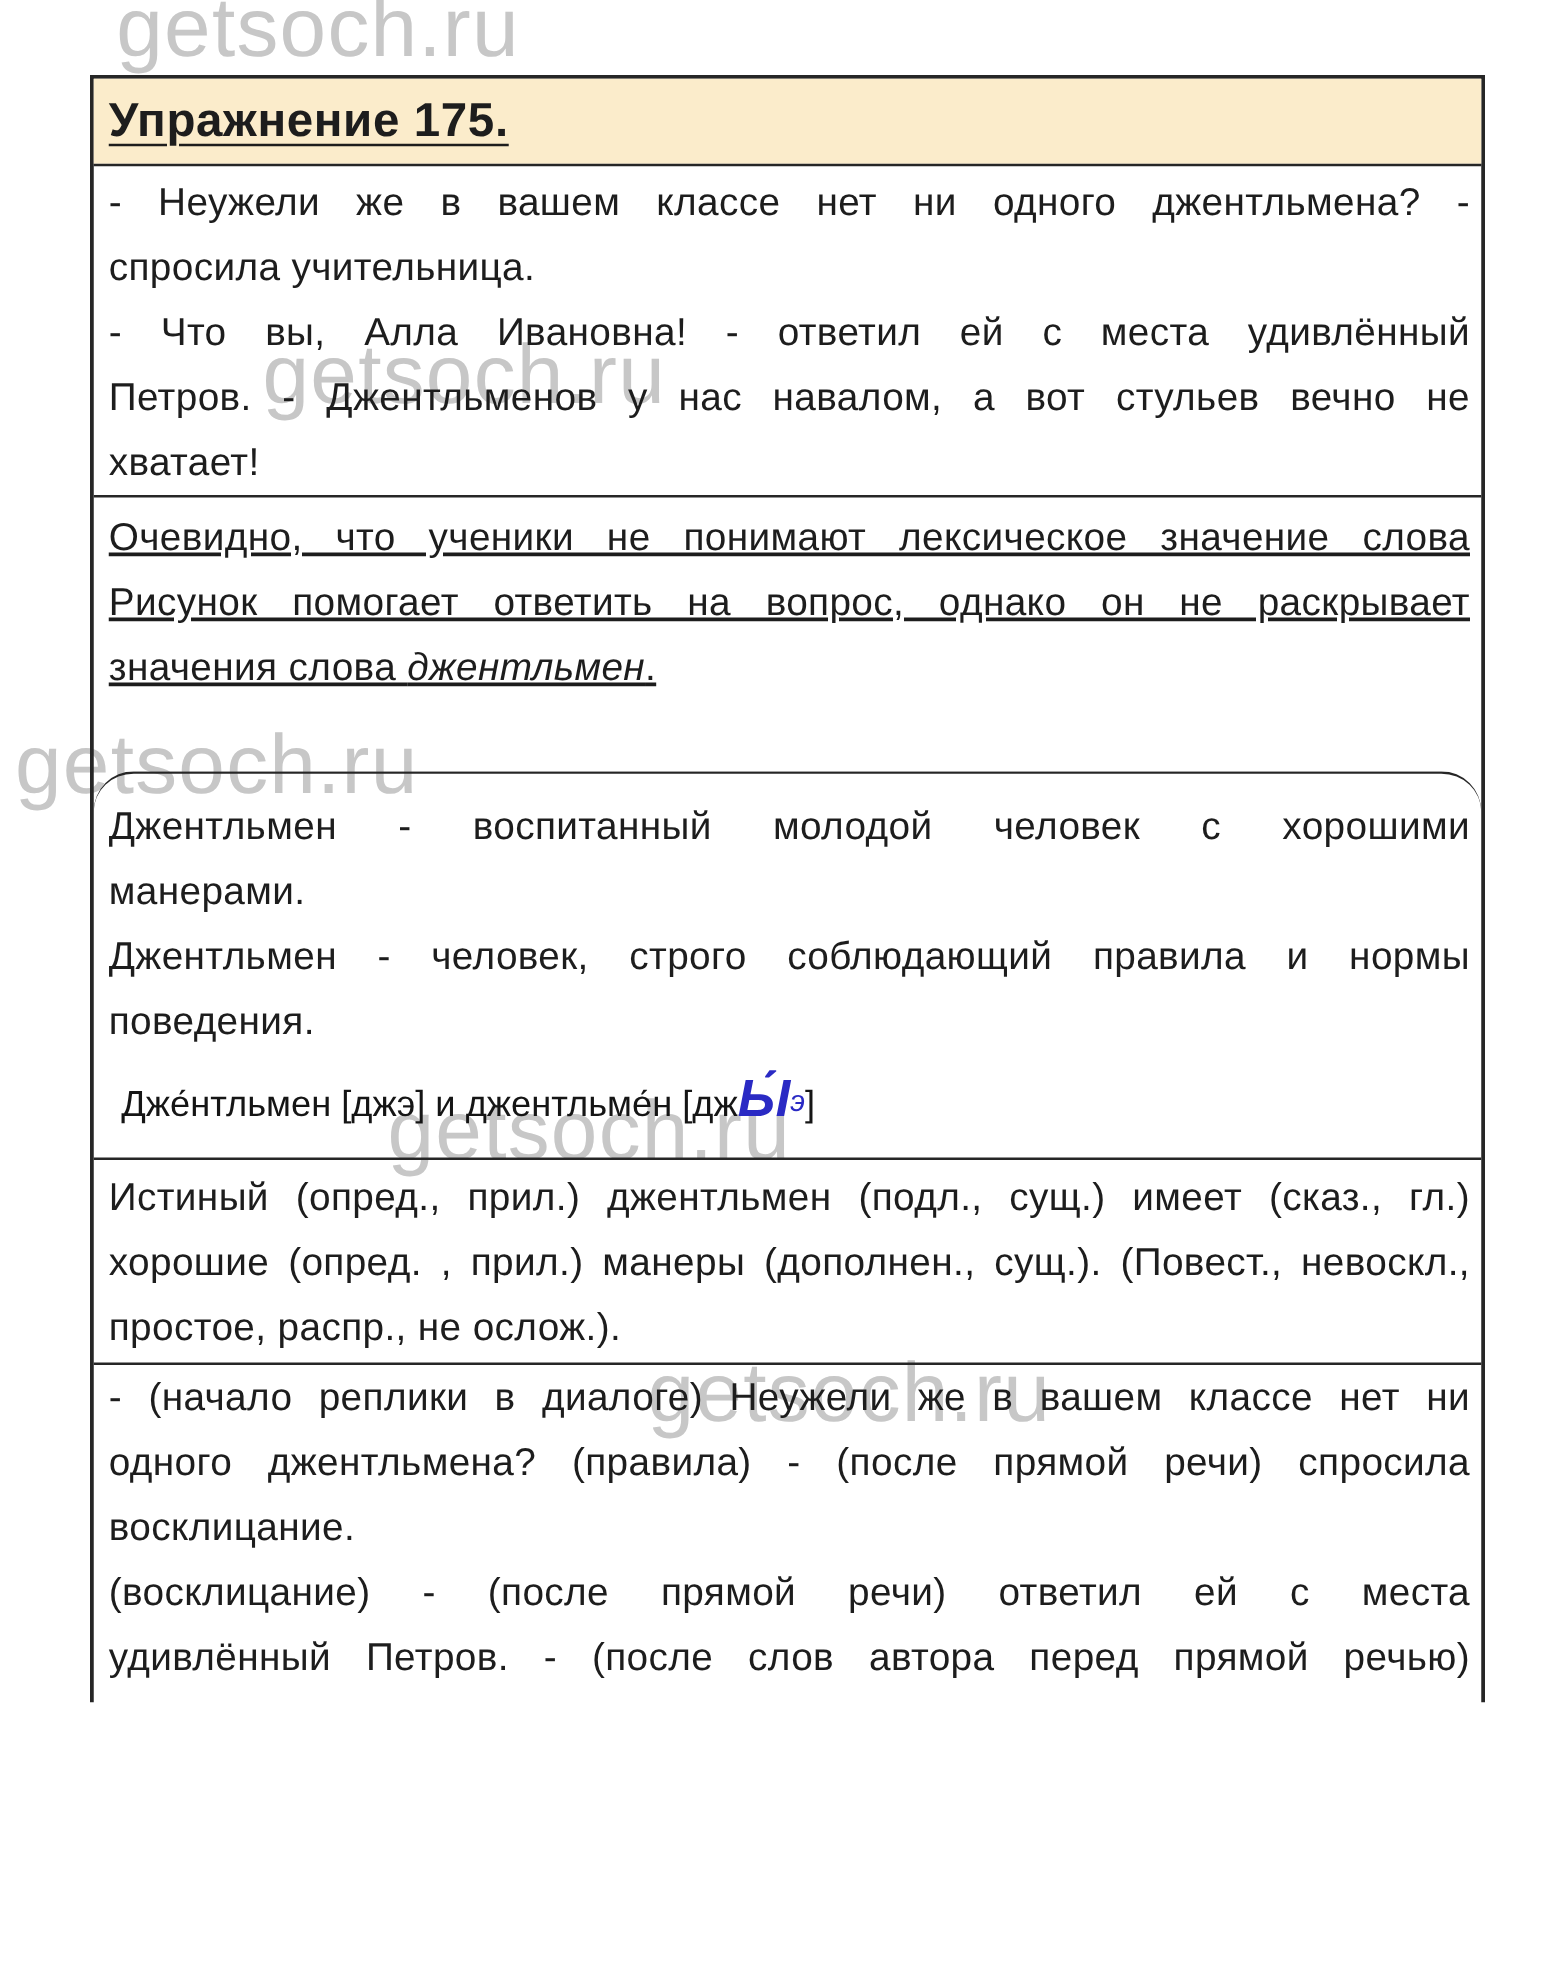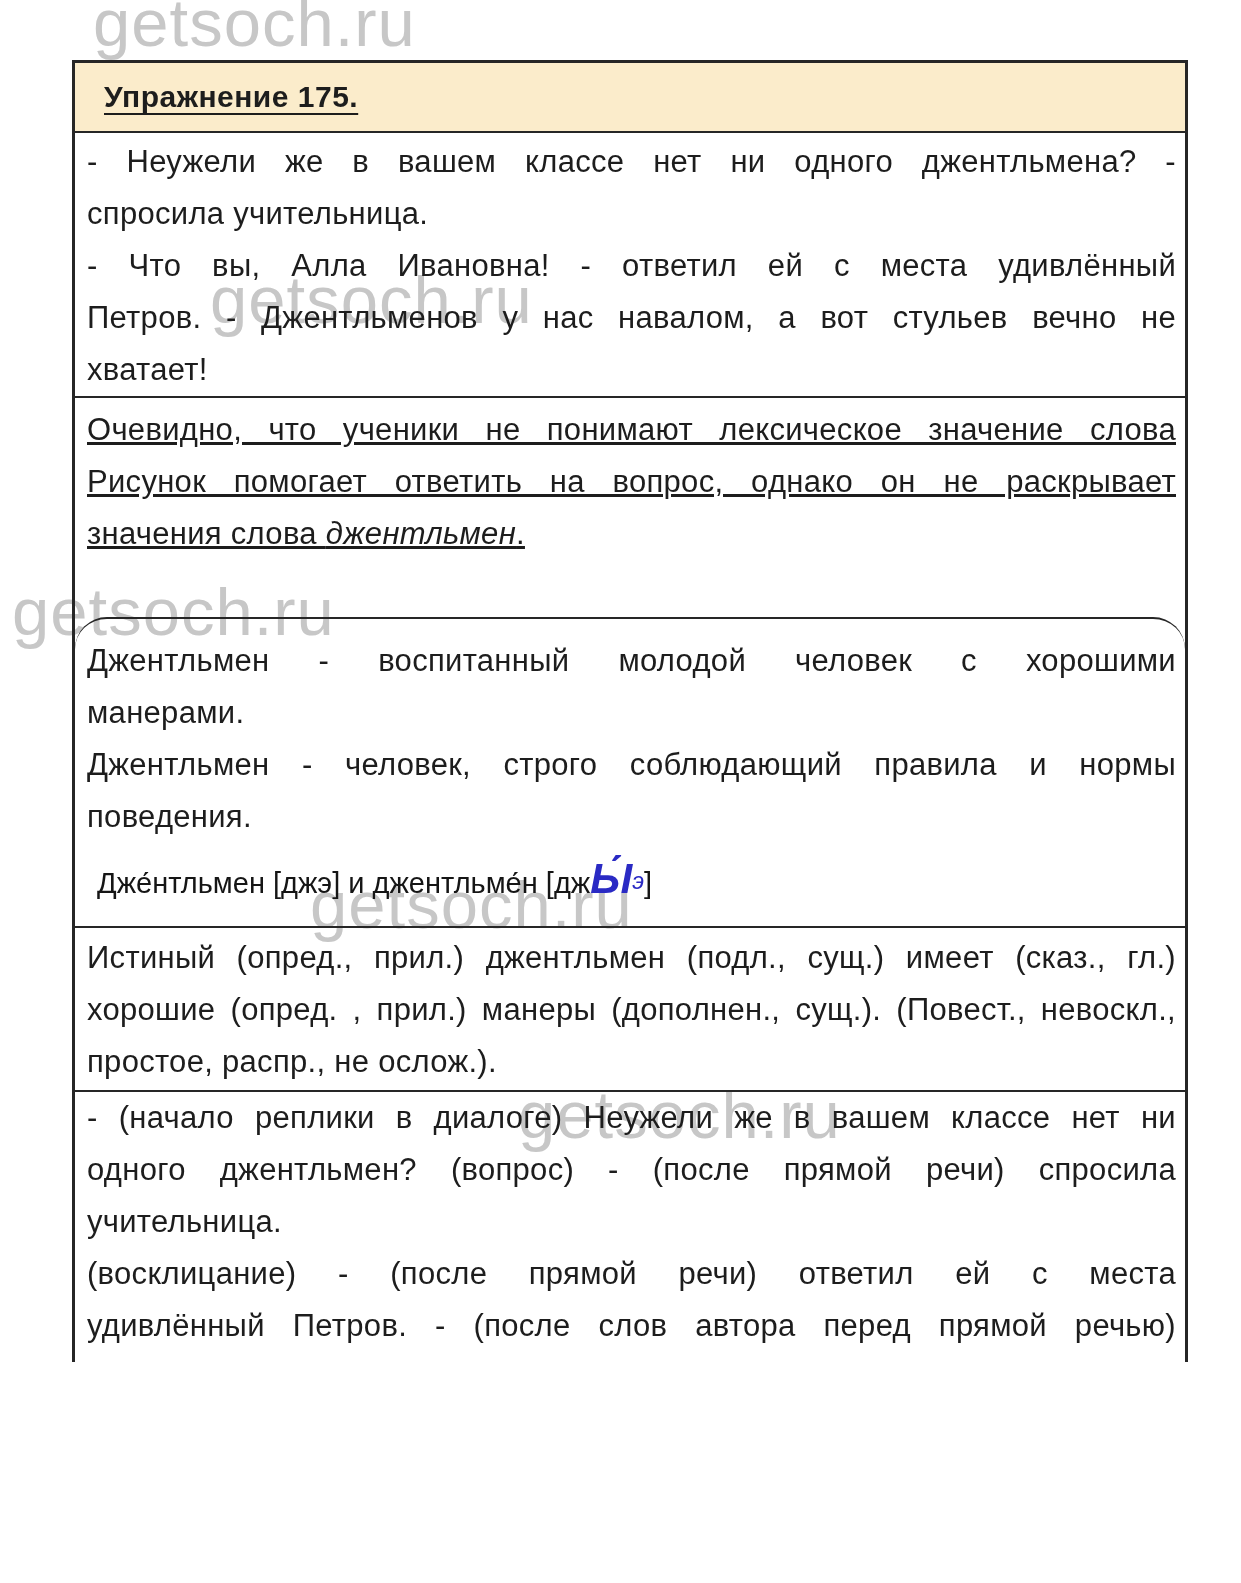--- a/index.html
+++ b/index.html
@@ -46,28 +46,27 @@
     line-height:52px;
     letter-spacing:0.3px;
   }
   .row + .row{border-top:2px solid #262626;}
   .row-header{
     background:#fbeccb;
     min-height:68px;
     padding-top:12px;
   }
   .row-title{
-    font-size:30px;
+    font-size:38px;
     font-weight:600;
     letter-spacing:0.5px;
     line-height:44px;
     text-decoration:underline;
     text-decoration-thickness:2px;
     text-underline-offset:6px;
-    margin-left:17px;
   }
   .row-dialogue{min-height:265px;padding-top:3px;}
   .row-analysis{min-height:221px;padding-top:6px;text-decoration:underline;}
   .row-definition{min-height:309px;padding-top:16px;border-radius:32px;}
   .row-parse{min-height:164px;padding-top:4px;}
   .row-punctuation{min-height:416px;padding-top:0;}
   
   .line{white-space:normal;}
   .jf{text-align:justify;text-align-last:justify;}
   .jl{text-align:left;}
@@ -140,22 +139,22 @@
     </div>
 
     <div class="row row-parse">
       <div class="line jf">Истиный (опред., прил.) джентльмен (подл., сущ.) имеет (сказ., гл.)</div>
       <div class="line jf">хорошие (опред. , прил.) манеры (дополнен., сущ.). (Повест., невоскл.,</div>
       <div class="line jl">простое, распр., не ослож.).</div>
     </div>
 
     <div class="row row-punctuation">
       <div class="line jf">- (начало реплики в диалоге) Неужели же в вашем классе нет ни</div>
-      <div class="line jf">одного джентльмен? (вопрос) - (после прямой речи) спросила</div>
-      <div class="line jl">учительница.</div>
+      <div class="line jf">одного джентльмена? (правила) - (после прямой речи) спросила</div>
+      <div class="line jl">восклицание.</div>
       <div class="line jf">(восклицание) - (после прямой речи) ответил ей с места</div>
       <div class="line jf">удивлённый Петров. - (после слов автора перед прямой речью)</div>
       <div class="line jf">Джентльменов у нас навалом, (простые предложения в составе</div>
       <div class="line jl">сложного) а вот стульев вечно не навалом! (восклицание)</div>
     </div>
 
   </div>
 </div>
 
 </body></html>

